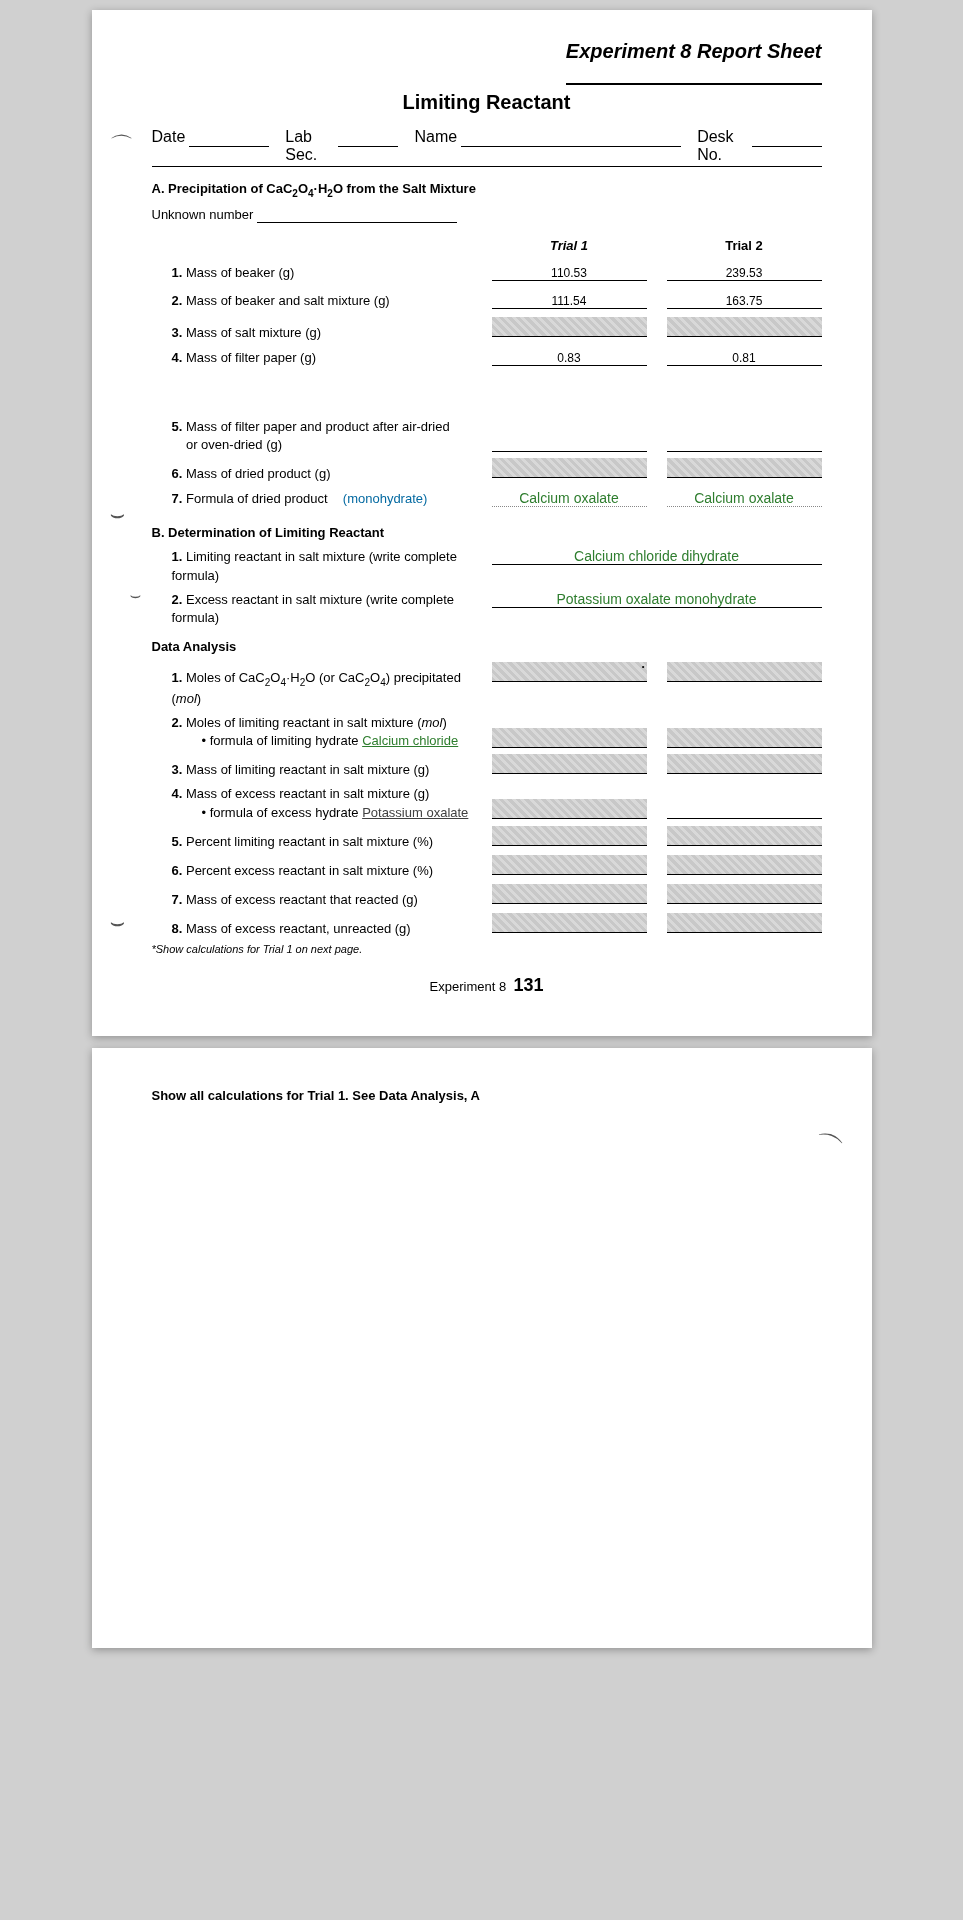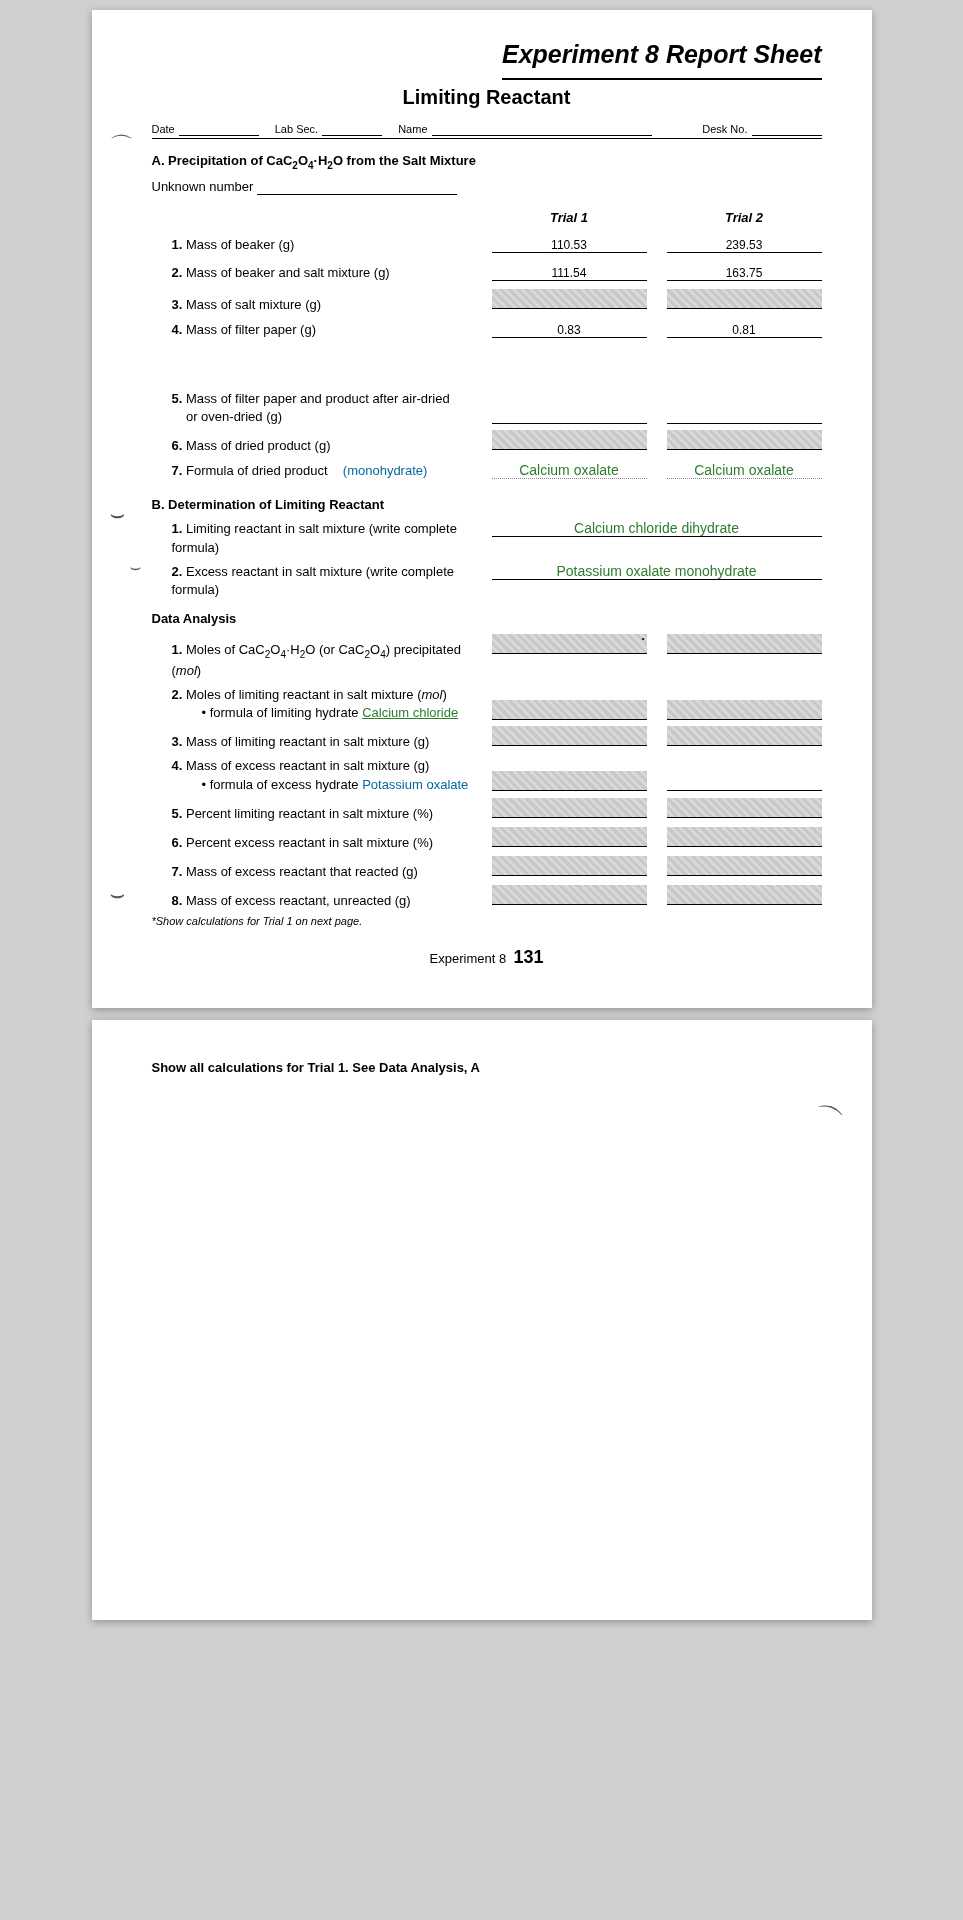--- a/index.html
+++ b/index.html
@@ -18,43 +18,43 @@
       padding: 30px 50px 40px 60px;
       margin-bottom: 12px;
       box-shadow: 0 2px 8px rgba(0,0,0,0.3);
       position: relative;
     }
     .page-header {
       text-align: right;
       margin-bottom: 4px;
     }
     .page-title {
-      font-size: 25px;
+      font-size: 20px;
       font-weight: normal;
       border-bottom: 2px solid #000;
-      padding-bottom: 9px;
+      padding-bottom: 20px;
       display: inline-block;
     }
     .page-title span {
       font-weight: bold;
       font-style: italic;
     }
     .subtitle {
       font-size: 20px;
       font-weight: bold;
       text-align: center;
       margin: 6px 0 14px 0;
     }
     .header-line {
       display: flex;
       align-items: baseline;
       border-bottom: 1px solid #000;
       margin-bottom: 14px;
       padding-bottom: 2px;
-      font-size: 11px;
+      font-size: 16px;
     }
     .header-line .field {
       display: flex;
       align-items: baseline;
       margin-right: 16px;
     }
     .header-line .field label { margin-right: 4px; }
     .header-line .field .underline {
       border-bottom: 1px solid #000;
       min-width: 80px;
@@ -158,21 +158,22 @@
 
     .sub-bullet {
       padding-left: 30px;
       font-size: 13px;
     }
     .underlined-green {
       text-decoration: underline;
       color: #2e7d2e;
     }
     .underlined-blue {
-      color: #0369a1;
+      text-decoration: underline;
+      color: #404040;
     }
 
     .page-footer {
       text-align: center;
       margin-top: 20px;
       font-size: 13px;
     }
     .page-footer .page-num {
       font-size: 18px;
       font-weight: bold;
@@ -240,21 +241,21 @@
   <div class="unknown-row">
     <span>Unknown number</span>
     <span class="underline" style="min-width:200px;">&nbsp;</span>
   </div>
 
   <div class="data-table">
     <div class="data-row">
       <div class="row-label"></div>
       <div class="val-col" style="border-bottom:none;font-weight:bold;font-style:italic;">Trial 1</div>
       <div class="spacer"></div>
-      <div class="val-col" style="border-bottom:none;font-weight:bold;font-style:italic;">Trial 2</div>
+      <div class="val-col" style="border-bottom:none;font-weight:bold;">Trial 2</div>
     </div>
 
     <div class="data-row">
       <div class="row-label indented">
         <strong>1.</strong> Mass of beaker (g)
       </div>
       <div class="val-col">
         <span class="value-text">110.53</span>
       </div>
       <div class="spacer"></div>

